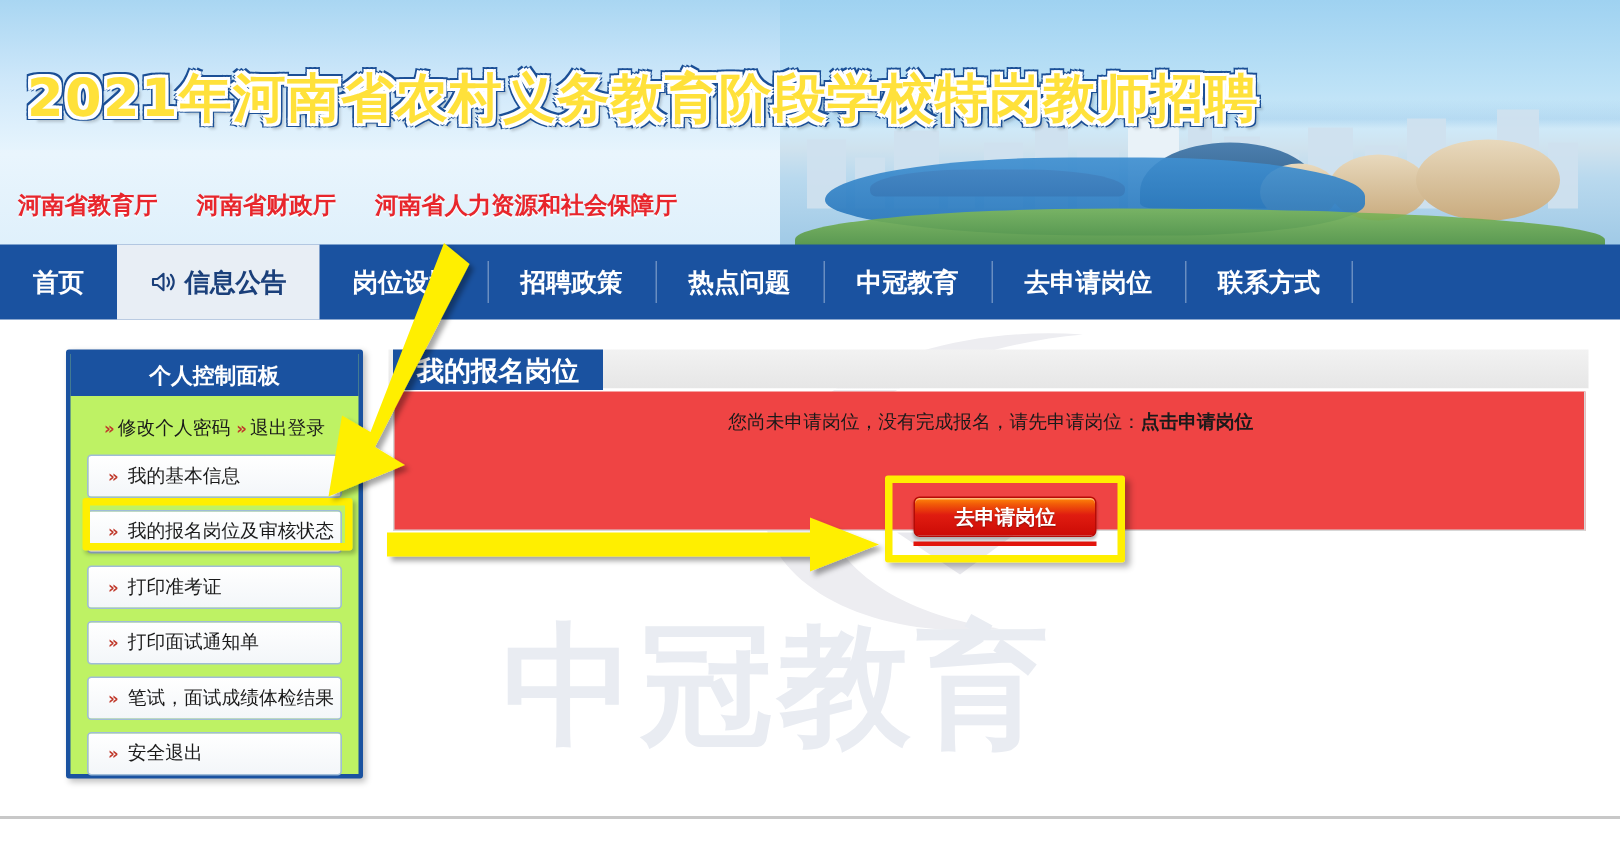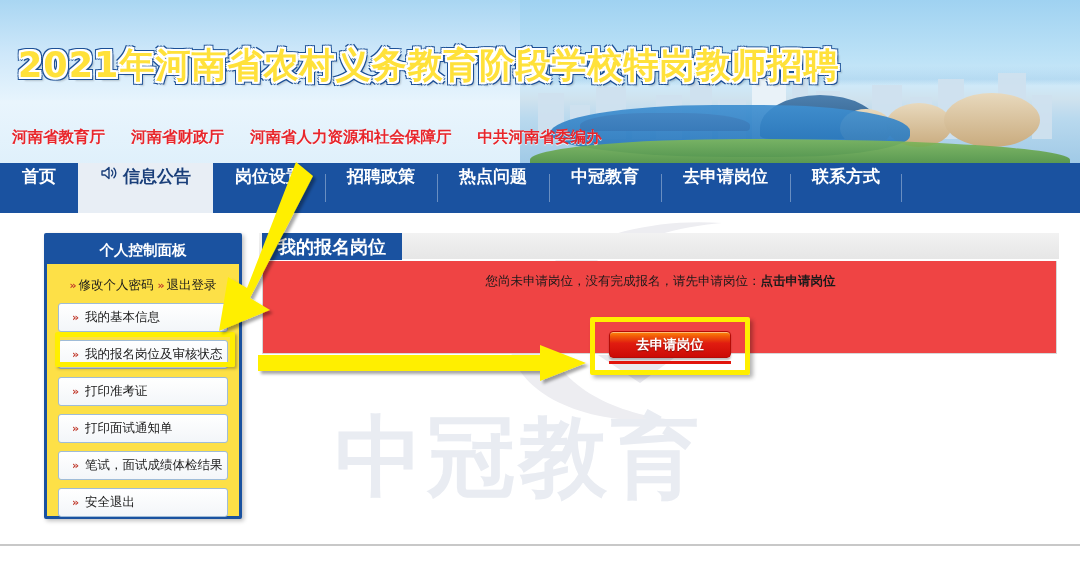--- a/index.html
+++ b/index.html
@@ -81,21 +81,21 @@
   }
 
   
   .nav {
     position:absolute; left:0; top:163px; width:1080px; height:50px;
     background:#1a52a0;
     display:flex; align-items:stretch;
   }
   .nav-item {
     position:relative;
-    display:flex; align-items:flex-start; justify-content:center; gap:5px;
+    display:flex; align-items:center; justify-content:center; gap:5px;
     color:#ffffff; font-size:17px; font-weight:bold;
     font-family:"DejaVu Sans","Liberation Sans",sans-serif;
     padding:2px 22px; white-space:nowrap;
     cursor:pointer;
   }
   .nav-item + .nav-item::before {
     content:""; position:absolute; left:0; top:11px; bottom:11px; width:1px;
     background:rgba(255,255,255,.35);
   }
   .nav-item.active {
@@ -118,21 +118,21 @@
   .wm-text {
     position:absolute; left:335px; top:398px;
     font-size:88px; font-weight:bold; letter-spacing:4px;
     font-family:"DejaVu Sans","Liberation Sans",sans-serif;
     color:#e9ecf2; white-space:nowrap; pointer-events:none;
   }
 
   
   .sidebar {
     position:absolute; left:44px; top:233px; width:198px; height:286px;
-    background:#fde047;
+    background:#bef264;
     border:3px solid #1a52a0;
     border-radius:2px;
     box-shadow:2px 2px 4px rgba(0,0,0,.25);
   }
   .sidebar-header {
     height:28px; background:#1a52a0; color:#fff;
     display:flex; align-items:center; justify-content:center;
     font-size:14.5px; font-weight:bold;
     font-family:"DejaVu Sans","Liberation Sans",sans-serif;
   }
@@ -262,21 +262,20 @@
       <div class="city-water"></div>
       <div class="city-grass"></div>
     </div>
 
     <div class="banner-title">2021年河南省农村义务教育阶段学校特岗教师招聘</div>
 
     <div class="dept-links">
       <a>河南省教育厅</a>
       <a>河南省财政厅</a>
       <a>河南省人力资源和社会保障厅</a>
-      <a>中共河南省委编办</a>
     </div>
   </div>
 
   <div class="nav">
     <div class="nav-item">
       <span>首页</span>
     </div>
     <div class="nav-item active">
       <span class="speaker-ico">
         <svg width="18" height="16" viewBox="0 0 18 16" aria-hidden="true">

